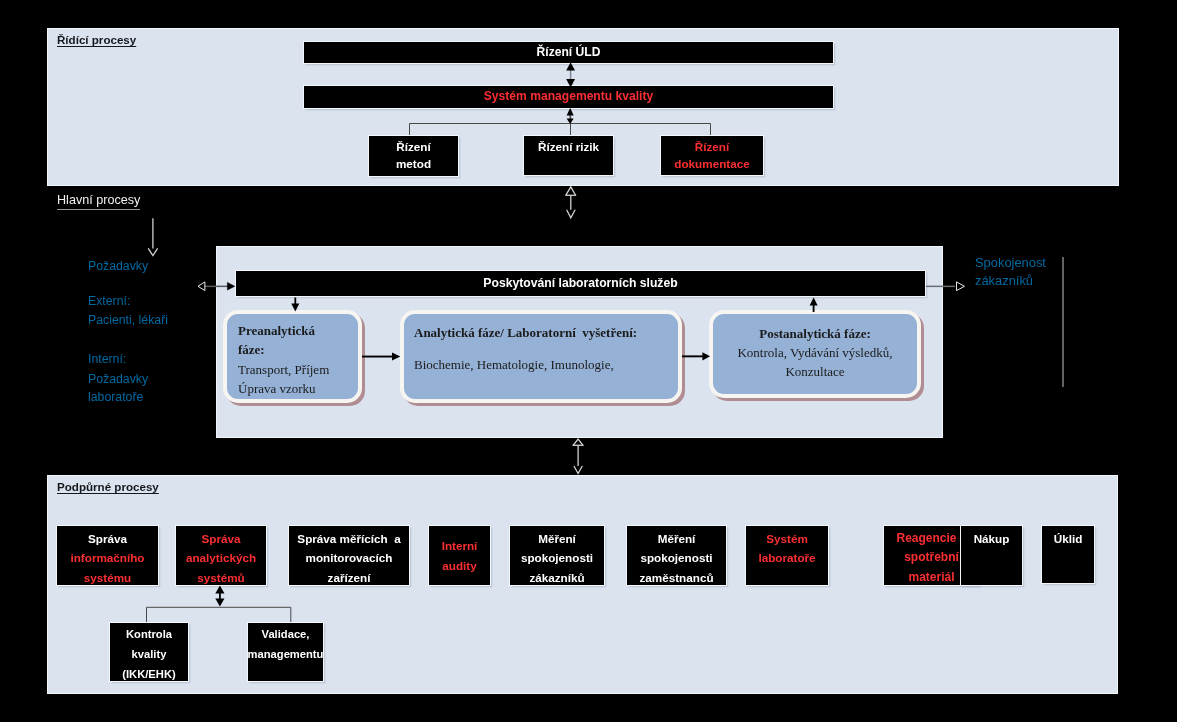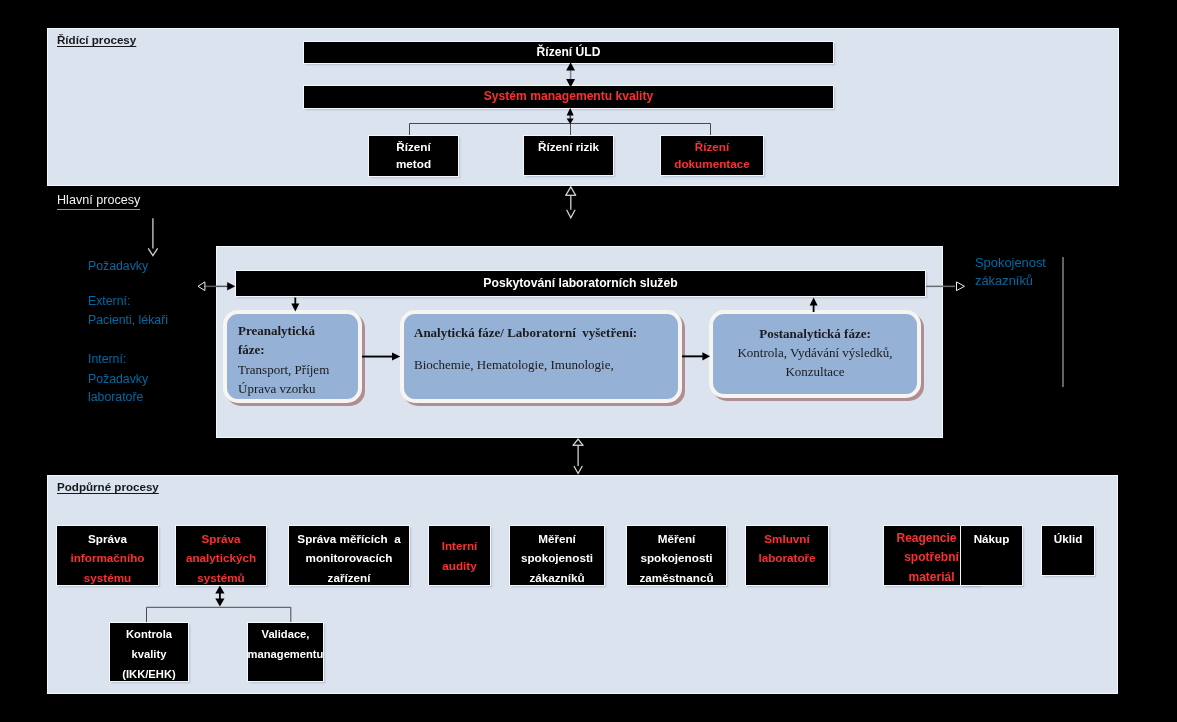--- a/index.html
+++ b/index.html
@@ -125,32 +125,32 @@
         <span class="wtxt" style="white-space: pre;">Měření</span>
         <span class="wtxt" style="white-space: pre;">spokojenosti</span>
         <span class="wtxt" style="white-space: pre;">zákazníků</span>
       </div>
       <div class="blackbox" style="left: 626px; top: 525px; width: 101px; height: 61px; font-size: 11.7px; flex-direction: column; line-height: 19.5px; align-items: center; justify-content: flex-start; padding-top: 2.5px;">
         <span class="wtxt" style="white-space: pre;">Měření</span>
         <span class="wtxt" style="white-space: pre;">spokojenosti</span>
         <span class="wtxt" style="white-space: pre;">zaměstnanců</span>
       </div>
       <div class="blackbox" style="left: 745px; top: 525px; width: 84px; height: 61px; font-size: 11.7px; flex-direction: column; line-height: 19.5px; align-items: center; justify-content: flex-start; padding-top: 2.5px;">
-        <span class="rtxt" style="white-space: pre;">Smluvní</span>
+        <span class="rtxt" style="white-space: pre;">Systém</span>
         <span class="rtxt" style="white-space: pre;">laboratoře</span>
       </div>
       <div class="blackbox" style="left: 847px; top: 525px; width: 97px; height: 61px; font-size: 12px; flex-direction: column; line-height: 19.5px; align-items: center; justify-content: flex-start; padding-top: 2.5px; margin-left: 36px;">
         <span class="rtxt" style="white-space: pre;">Reagencie a</span>
         <span class="rtxt" style="white-space: pre;">spotřební</span>
         <span class="rtxt" style="white-space: pre;">materiál</span>
       </div>
       <div class="blackbox" style="left: 960px; top: 525px; width: 63px; height: 61px; font-size: 11.7px; flex-direction: column; line-height: 19.5px; justify-content: flex-start; padding-top: 2.5px;">
         <span class="wtxt" style="white-space: pre;">Nákup</span>
       </div>
-      <div class="blackbox" style="left: 1041px; top: 525px; width: 54px; height: 51px; font-size: 11.7px; flex-direction: column; line-height: 19.5px; align-items: center; justify-content: flex-start; padding-top: 2.5px;">
+      <div class="blackbox" style="left: 1041px; top: 525px; width: 54px; height: 59px; font-size: 11.7px; flex-direction: column; line-height: 19.5px; align-items: center; justify-content: flex-start; padding-top: 2.5px;">
         <span class="wtxt" style="white-space: pre;">Úklid</span>
       </div>
     </div>
   <div id="support-subboxes">
       <div class="blackbox" style="left: 109px; top: 622px; width: 80px; height: 60px; font-size: 11.2px; flex-direction: column; line-height: 20.2px; align-items: center; justify-content: flex-start; padding-top: 1px;">
         <span class="wtxt">Kontrola</span>
         <span class="wtxt">kvality</span>
         <span class="wtxt">(IKK/EHK)</span>
       </div>
       <div class="blackbox" style="left: 247px; top: 622px; width: 77px; height: 60px; font-size: 11.2px; flex-direction: column; line-height: 20.2px; align-items: center; justify-content: flex-start; padding-top: 1px;">

